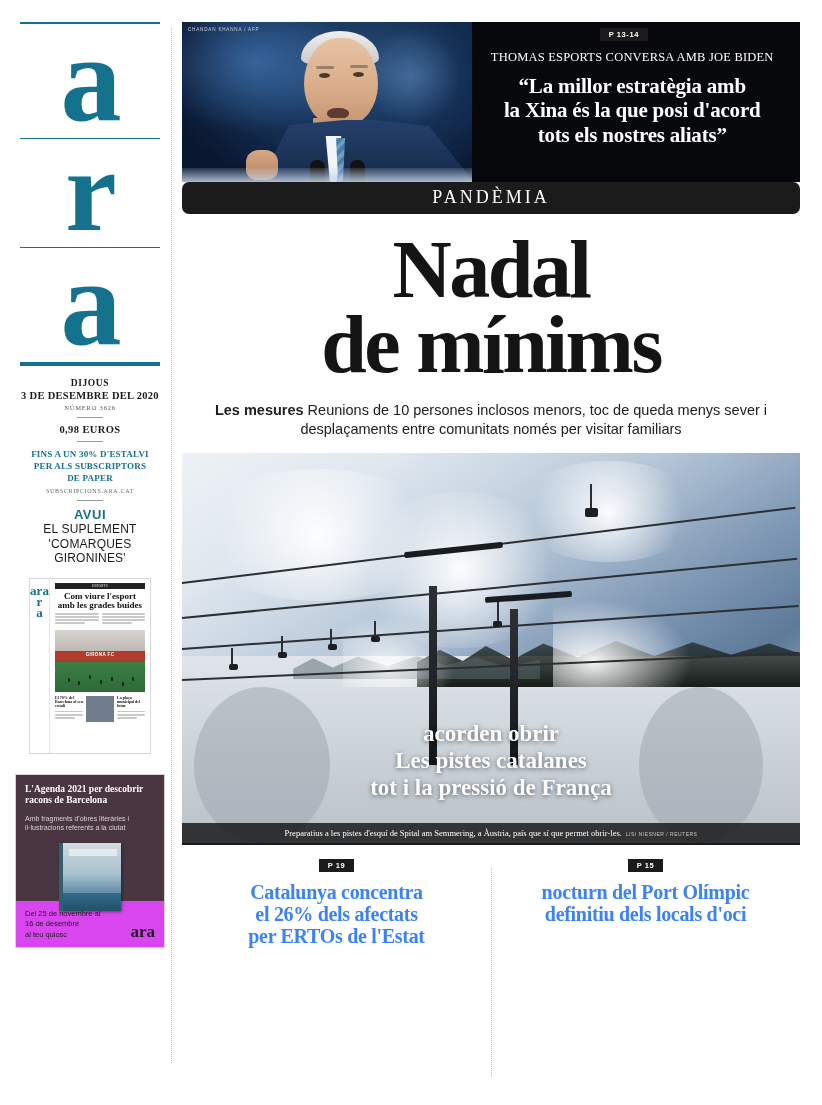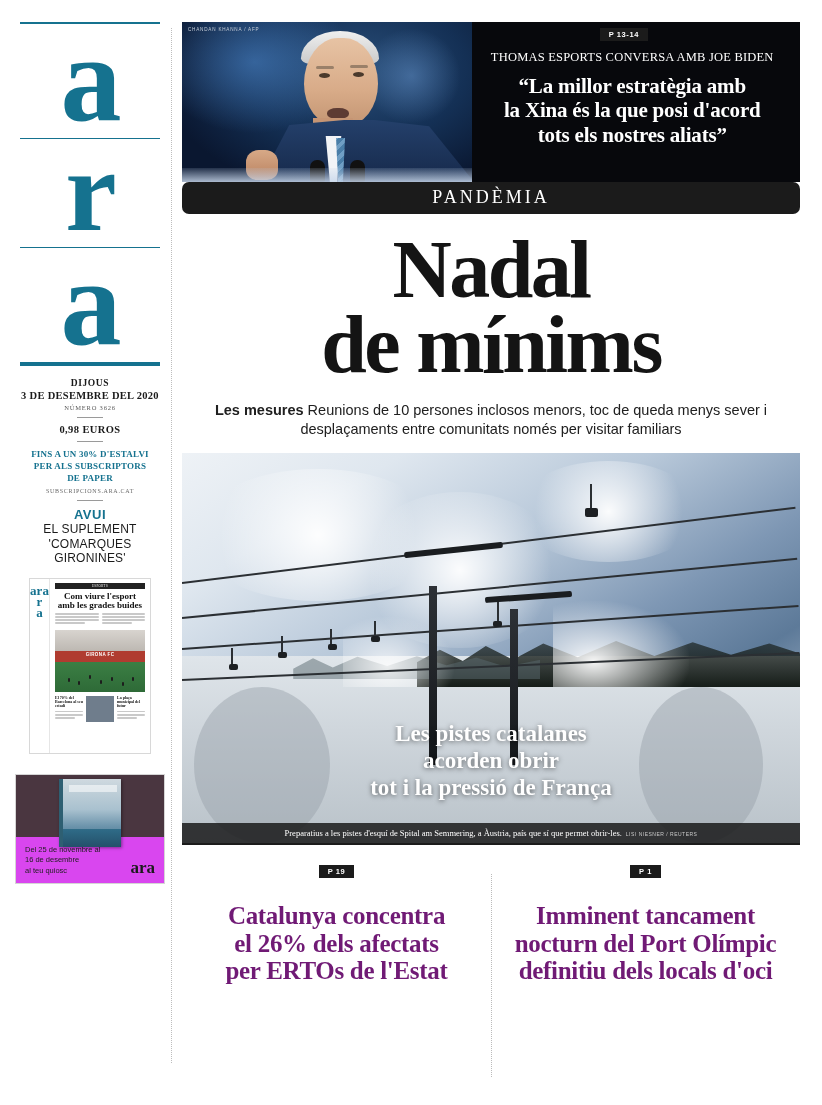--- a/index.html
+++ b/index.html
@@ -386,32 +386,32 @@
     font-size: 8.5px; padding: 5px 0 5px 0; text-align:center;
     font-family: "Liberation Serif", serif;
   }
   .ski-caption .agency {
     font-size: 5px; letter-spacing: .5px; color:#c9c9c9;
     font-family:"Liberation Sans", sans-serif; margin-left:4px;
   }
 
   
   .bottomrow {
-    display: flex; margin-top: 0; border-top: 2px solid #1b1b1b; padding-top: 15px;
+    display: flex; margin-top: 0; border-top: 2px solid #1b1b1b; padding-top: 9px;
     flex: 1;
   }
   .bcol { flex: 1; position: relative; padding: 0 10px; text-align: center; }
   .bcol + .bcol::before {
     content:""; position:absolute; left:0; top:14px; bottom:10px;
     border-left: 1px dotted #bbb;
   }
   .bcol .pageref { margin-top: -1px; }
   .btitle {
     font-family: "Liberation Serif", serif; font-weight: 700;
-    font-size: 25px; line-height: 1.1; color: #701a75; margin-top: 24px;
+    font-size: 20px; line-height: 1.1; color: #3b82f6; margin-top: 9px;
     letter-spacing: -.3px;
   }
 </style>
 </head>
 <body>
 
 <div class="page">
 
   <div class="rail">
 
@@ -496,20 +496,24 @@
             <div class="mini-title">La plaça municipal del futur</div>
             <div class="fakeline"></div>
               <div class="fakeline"></div>
               <div class="fakeline s"></div>
           </div>
         </div>
       </div>
     </div>
 
     <div class="ad">
+      <div class="ad-top">
+        <div class="ad-title">L'Agenda 2021 per descobrir racons de Barcelona</div>
+        <div class="ad-sub">Amb fragments d'obres literàries i il·lustracions referents a la ciutat</div>
+      </div>
       <div class="ad-mid">
         <div class="ad-book"></div>
       </div>
       <div class="ad-bottom">
         <div class="ad-dates">
           <div>Del 25 de novembre al</div>
           <div>16 de desembre</div>
           <div>al teu quiosc</div>
         </div>
         <div class="ad-logo">ara</div>
@@ -600,45 +604,44 @@
 
       <div class="crossarm" style="left:36%;top:24%;width:16%;transform:rotate(-6deg)"></div>
       <div class="crossarm" style="left:49%;top:36%;width:14%;transform:rotate(-4deg)"></div>
       <div class="pylon p1"></div>
       <div class="pylon p2"></div>
 
       <div class="track" style="left:2%;width:22%"></div>
       <div class="track" style="left:74%;width:20%"></div>
 
       <div class="ski-headline">
+        <div>acorden obrir</div>
         <div>Les pistes catalanes</div>
-        <div>acorden obrir</div>
         <div>tot i la pressió de França</div>
       </div>
 
       <div class="ski-caption">
         <span>Preparatius a les pistes d'esquí de  Spital am Semmering, a Àustria, país que sí que permet obrir-les.</span><span class="agency">LISI NIESNER / REUTERS</span>
       </div>
     </div>
 
     <div class="bottomrow">
 
       <div class="bcol">
         <div class="pageref">P 19</div>
         <div class="btitle">
           <div>Catalunya concentra</div>
           <div>el 26% dels afectats</div>
           <div>per ERTOs de l'Estat</div>
         </div>
       </div>
 
       <div class="bcol">
-        <div class="pageref">P 1</div>
+        <div class="pageref">P 15</div>
         <div class="btitle">
-          <div>Imminent tancament</div>
           <div>nocturn del Port Olímpic</div>
           <div>definitiu dels locals d'oci</div>
         </div>
       </div>
 
     </div>
 
   </div>
 </div>
 

